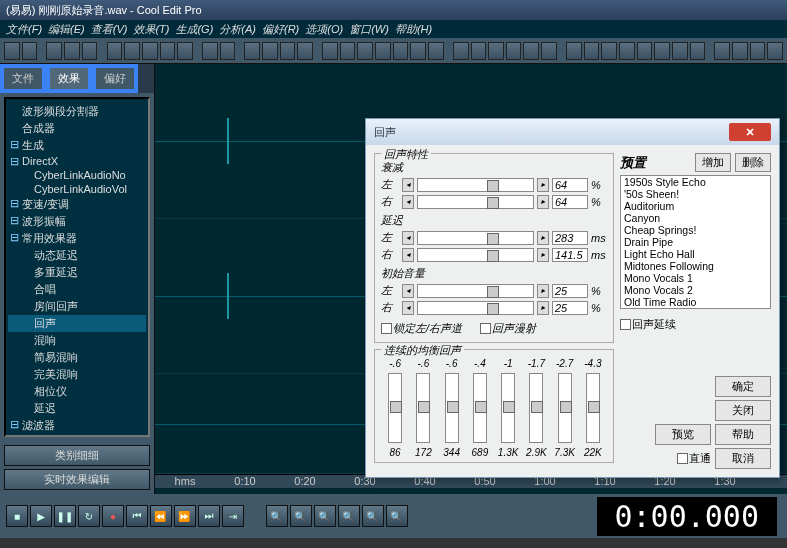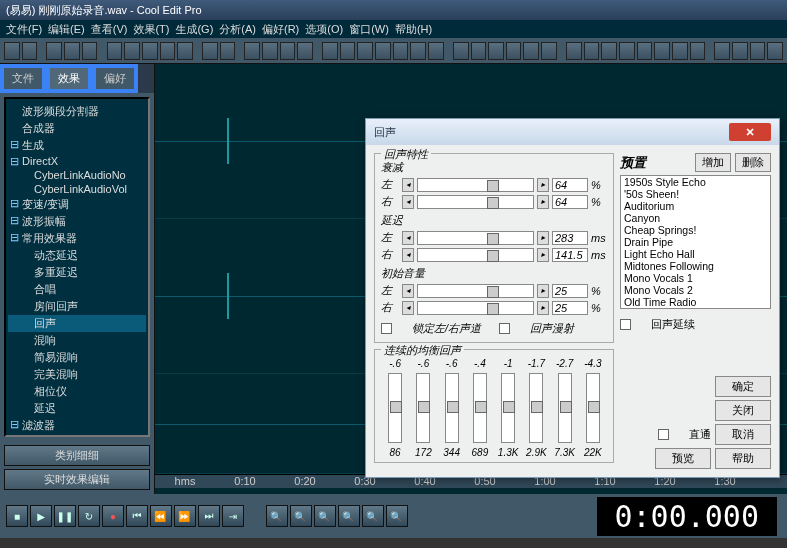--- a/index.html
+++ b/index.html
@@ -1,20 +1,20 @@
 <!DOCTYPE html>
 <html><head>
 <meta charset="utf-8">
 <style>
 * { box-sizing: border-box; margin: 0; padding: 0; font-family: "Microsoft YaHei", Tahoma, sans-serif; font-size: 11px; }
 body { width: 787px; height: 548px; overflow: hidden; background: #333; }
 
 .titlebar { background: linear-gradient(#3f5a7a,#2a3f5a); color:#fff; height:20px; line-height:20px; padding:0 6px; display:flex; align-items:center; }
 .menubar { background:#002a3a; color:#ddd; height:18px; display:flex; gap:6px; padding:2px 6px; }
-.menubar span { cursor:default; }
+.menubar span { cursor:default;font-style:italic; }
 
 .toolbar { background:#405868; height:26px; display:flex; align-items:center; gap:2px; padding:2px 4px; border-bottom:1px solid #111; }
 .tbtn { width:18px; height:18px; background:linear-gradient(#5a7080,#3a4f5f); border:1px solid #222; display:inline-block; }
 .tsep { width:6px; }
 
 .main { display:flex; height:430px; background:#111; }
 .sidebar { width:155px; background:#405868; display:flex; flex-direction:column; border-right:1px solid #111; }
 .side-tabs { display:flex; background:#2a3a4a; }
 .side-tab { padding:3px 8px; color:#ccc; border:4px solid #3b82f6; background:#405868; }
 .side-tab.active { background:#506878; color:#fff; }
@@ -45,21 +45,21 @@
 .dlg-left { width:240px; }
 .group { border:1px solid #aaa; padding:6px 6px 4px; margin-bottom:6px; position:relative;font-style:italic; }
 .group-title { position:absolute; top:-7px; left:6px; background:#eef0f0; padding:0 3px; }
 .row { display:flex; align-items:center; gap:3px; margin:2px 0; }
 .row-label { width:18px; }
 .slider { flex:1; height:14px; background:#fff; border:1px solid #888; position:relative; }
 .slider::after { content:""; position:absolute; right:30%; top:1px; width:10px; height:10px; background:#ccc; border:1px solid #666; }
 .arrow-l, .arrow-r { width:12px; height:14px; background:#ddd; border:1px solid #888; text-align:center; line-height:12px; font-size:8px; }
 .val { width:36px; border:1px solid #888; background:#fff; padding:0 2px; text-align:left; }
 .unit { width:16px; }
-.chk { display:flex; align-items:center; gap:20px; margin:2px 0; }
+.chk { display:flex; align-items:center; gap:1px; margin:2px 0; }
 .chk-box { width:11px; height:11px; border:1px solid #666; background:#fff; }
 
 .eq-row { display:flex; justify-content:space-around; margin-top:2px; }
 .eq-row span { width:24px; text-align:center; font-size:10px; }
 .eq-sliders { display:flex; justify-content:space-around; height:70px; margin:4px 0; }
 .vslider { width:14px; background:#fff; border:1px solid #888; position:relative; }
 .vslider::after { content:""; position:absolute; top:40%; left:1px; width:10px; height:10px; background:#ccc; border:1px solid #666; }
 
 .dlg-right { flex:1; display:flex; flex-direction:column; }
 .preset-hdr { display:flex; align-items:center; gap:4px; }
@@ -355,26 +355,26 @@
           <div class="preset-item">Pink</div>
         </div>
       <div class="chk">
           <span class="chk-box"></span>
           <span>回声延续</span>
         </div>
       <div class="dlg-btns">
         <div class="dlg-btn">确定</div>
         <div class="dlg-btn">关闭</div>
         <div class="dlg-btn-row">
+          <div class="dlg-btn">预览</div>
+          <div class="dlg-btn">帮助</div>
+        </div>
+        <div class="dlg-btn-row">
           <div class="chk">
               <span class="chk-box"></span>
               <span>直通</span>
             </div>
           <div class="dlg-btn">取消</div>
         </div>
-        <div class="dlg-btn-row">
-          <div class="dlg-btn">预览</div>
-          <div class="dlg-btn">帮助</div>
-        </div>
       </div>
     </div>
   </div>
 </div>
 
 </body></html>

